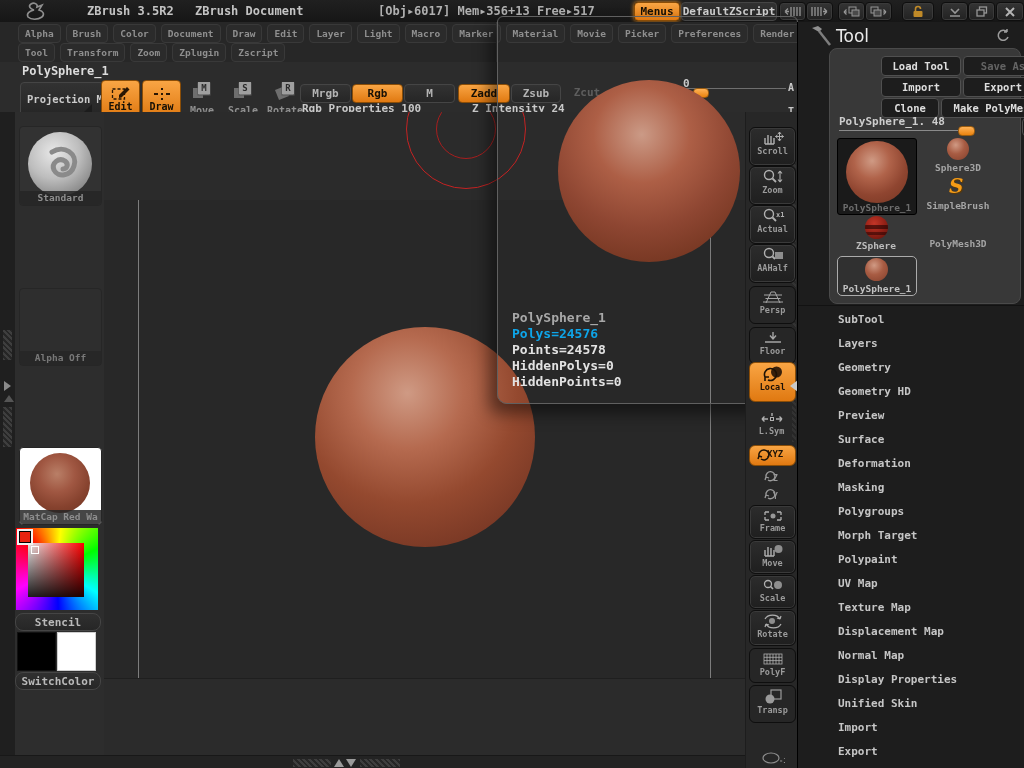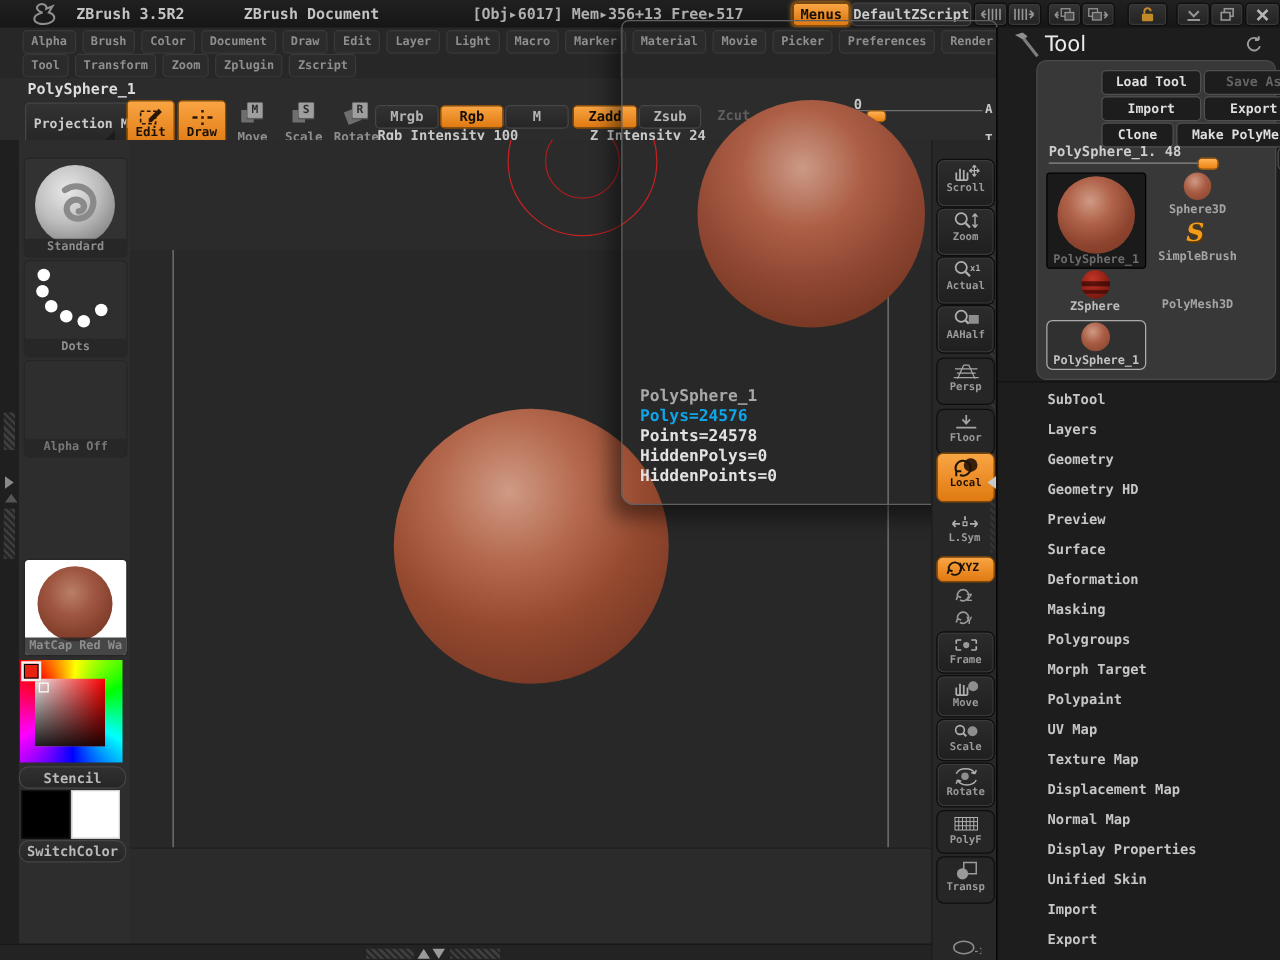--- a/index.html
+++ b/index.html
@@ -53,21 +53,21 @@
 </style>
 </head>
 <body>
 
 <div class="screen">
 
   <div class="ab titlebar">
     <svg class="ab" style="left:22px;top:1px" width="30" height="20" viewBox="0 0 30 20">
       <path d="M6 16 C4 12 8 10 12 9 C8 8 6 5 9 3 C12 1 16 3 15 6 L20 4 L17 9 C21 10 23 13 20 16 C16 19 9 19 6 16 Z" fill="none" stroke="#8f8f8f" stroke-width="1.6"></path>
     </svg>
-    <span class="ab tb-text" style="left:61px;top:4px">ZBrush 3.5R2</span>
+    <span class="ab tb-text" style="left:87px;top:4px">ZBrush 3.5R2</span>
     <span class="ab tb-text" style="left:195px;top:4px">ZBrush Document</span>
     <span class="ab tb-text" style="left:378px;top:4px;color:#b0b0b0">[Obj▸6017]  Mem▸356+13  Free▸517</span>
     <div class="ab obtn" style="left:634px;top:2px;width:44px;height:17px;font-size:11px;box-shadow:0 0 4px #f7941e">Menus</div>
     <div class="ab btn" style="left:681px;top:2px;width:94px;height:17px;font-size:11px;color:#cfcfcf">DefaultZScript</div>
     <div class="ab winbtn" style="left:779px;top:2px;width:25px;height:17px">
       <svg width="17" height="11" viewBox="0 0 17 11">
           <path d="M5 5.5 L1 5.5 M1 5.5 l3 -3 M1 5.5 l3 3 M7 1 v9 M10 1 v9 M13 1 v9 M16 1 v9" stroke="#969696" stroke-width="1.3" fill="none"></path>
         </svg>
     </div>
     <div class="ab winbtn" style="left:806px;top:2px;width:25px;height:17px">
@@ -190,21 +190,21 @@
     </div>
 
     <div class="ab btn" style="left:300px;top:22px;width:49px;height:17px;font-size:11px">Mrgb</div>
     <div class="ab obtn" style="left:352px;top:22px;width:49px;height:17px;font-size:11px">Rgb</div>
     <div class="ab btn" style="left:404px;top:22px;width:49px;height:17px;font-size:11px">M</div>
 
     <div class="ab obtn" style="left:458px;top:22px;width:50px;height:17px;font-size:11px">Zadd</div>
     <div class="ab btn" style="left:511px;top:22px;width:48px;height:17px;font-size:11px">Zsub</div>
     <div class="ab" style="left:563px;top:22px;width:48px;height:17px;font-size:11px;color:#5e5e5e;display:flex;align-items:center;justify-content:center">Zcut</div>
 
-    <span class="ab slabel" style="left:302px;top:40px">Rgb Intensity 100</span>
+    <span class="ab slabel" style="left:302px;top:40px">Rgb Properties 100</span>
     <span class="ab slabel" style="left:472px;top:40px">Z Intensity 24</span>
     <div class="ab track" style="left:300px;top:54px;width:486px"></div>
     <div class="ab handle" style="left:440px;top:50px;width:15px;height:8px"></div>
     <div class="ab handle" style="left:526px;top:50px;width:15px;height:8px"></div>
 
     <span class="ab slabel" style="left:683px;top:15px">0</span>
     <div class="ab track" style="left:645px;top:26px;width:141px"></div>
     <div class="ab handle" style="left:693px;top:26px;width:14px;height:8px"></div>
     <span class="ab slabel" style="left:788px;top:20px;font-size:10px">A</span>
     <span class="ab slabel" style="left:788px;top:44px;font-size:10px">T</span>
@@ -220,31 +220,20 @@
   <div class="ab leftshelf">
 
     <div class="thumb" style="top:14px;height:78px">
       <div class="ball" style="position:absolute;left:8px;top:5px;width:64px;height:64px;background:radial-gradient(circle at 40% 32%,#e8e8e8 0%,#bdbdbd 45%,#8f8f8f 75%,#6f6f6f 100%)"></div>
       <svg class="ab" style="left:14px;top:11px" width="52" height="52" viewBox="0 0 52 52">
           <path d="M18 14 C30 6 44 16 40 28 C37 38 24 40 20 32 C17 25 25 19 31 23 C35 26 33 31 29 31" fill="none" stroke="#8a8a8a" stroke-width="5" stroke-linecap="round"></path>
         </svg>
       <div class="tlab">Standard</div>
     </div>
 
-    <div class="thumb" style="top:96px;height:76px;background:#2f2f2f">
-      <svg width="81" height="60" viewBox="0 0 81 60">
-        <circle cx="15" cy="11" r="5" fill="#fff"></circle>
-          <circle cx="14" cy="24" r="5" fill="#fff"></circle>
-          <circle cx="21" cy="36" r="5" fill="#fff"></circle>
-          <circle cx="33" cy="44" r="5" fill="#fff"></circle>
-          <circle cx="47" cy="48" r="5" fill="#fff"></circle>
-          <circle cx="61" cy="39" r="5" fill="#fff"></circle>
-      </svg>
-      <div class="tlab">Dots</div>
-    </div>
 
     <div class="thumb" style="top:176px;height:76px;background:#2e2e2e">
       <div class="tlab" style="color:#787878">Alpha Off</div>
     </div>
 
 
     <div class="thumb" style="top:335px;height:76px;background:#ffffff">
       <div class="ball" style="position:absolute;left:10px;top:5px;width:60px;height:60px;background:radial-gradient(circle at 45% 35%,#b97f67 0%,#a05742 35%,#86422e 65%,#6c3322 100%)"></div>
       <div class="tlab">MatCap Red Wa</div>
     </div>

